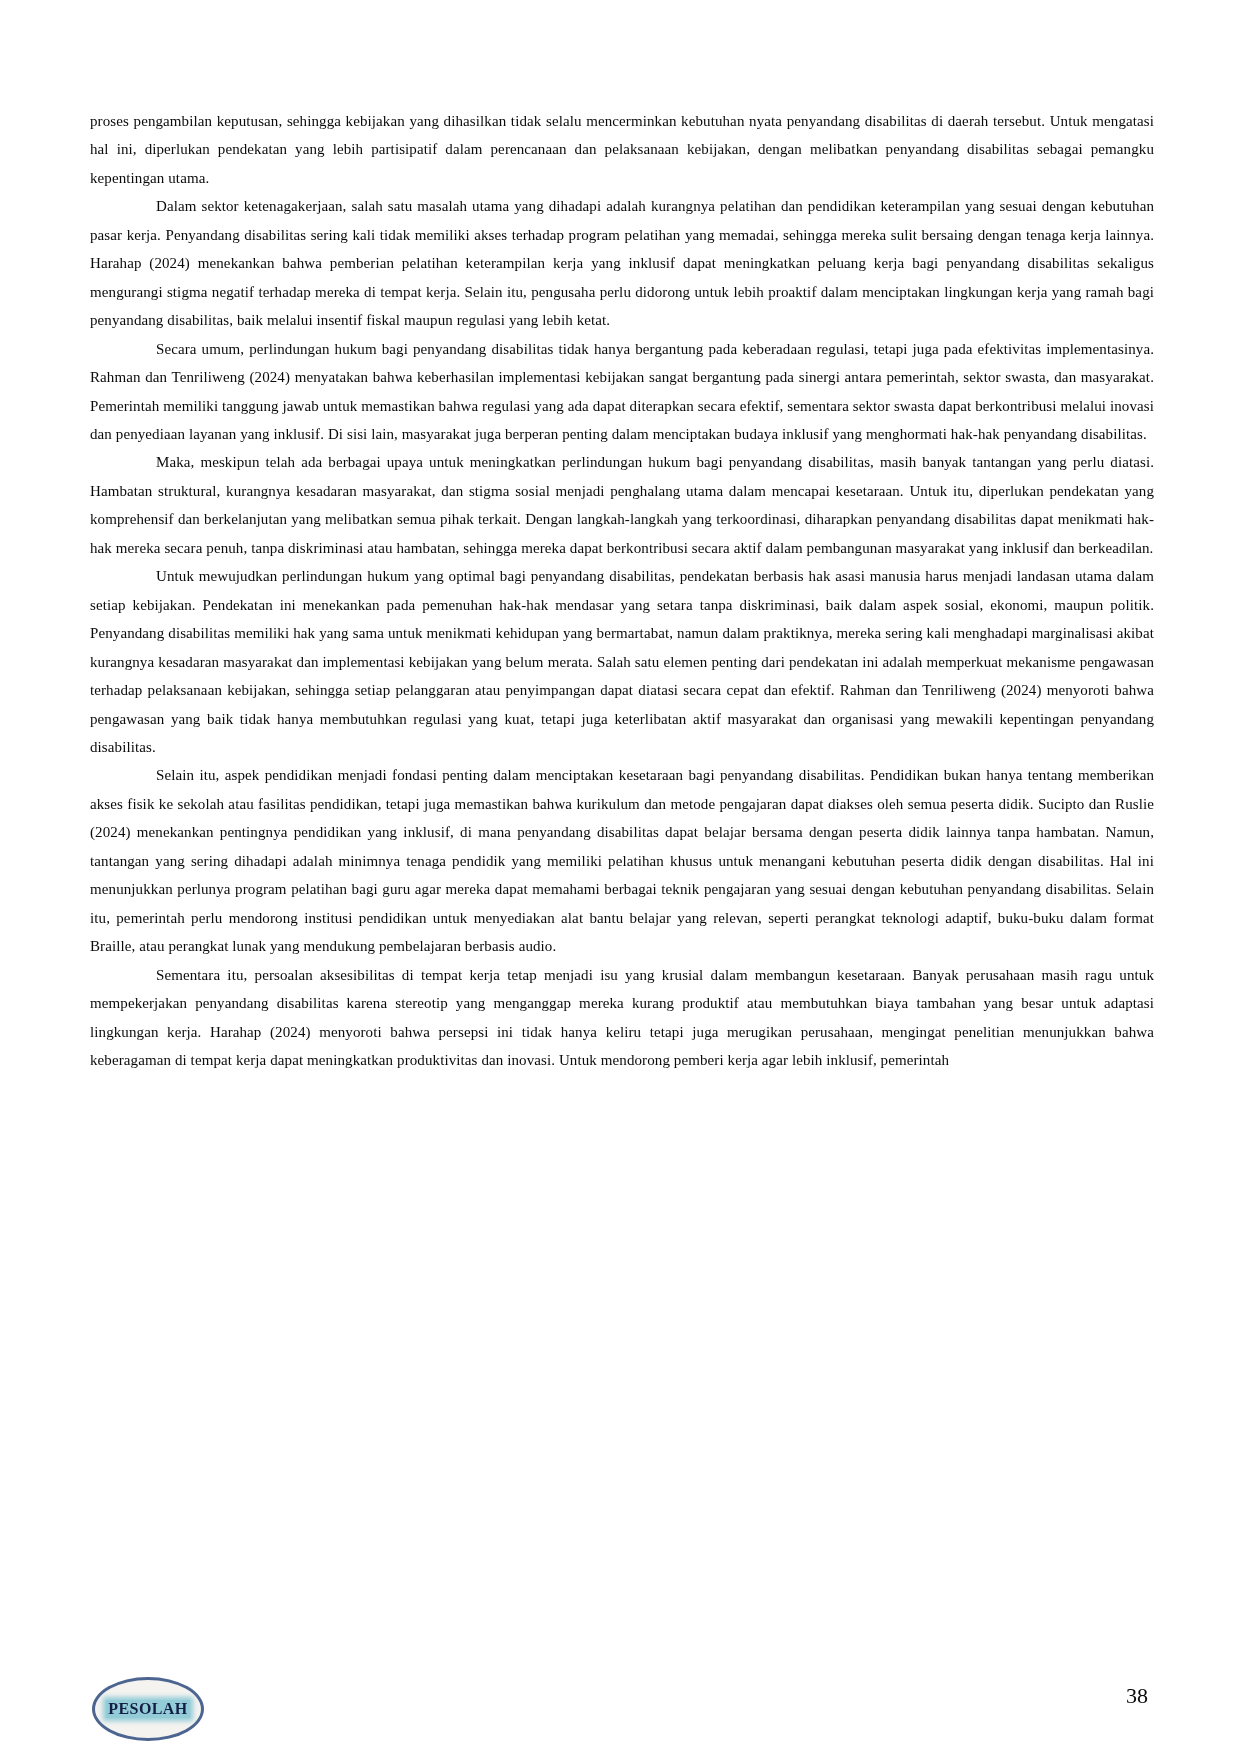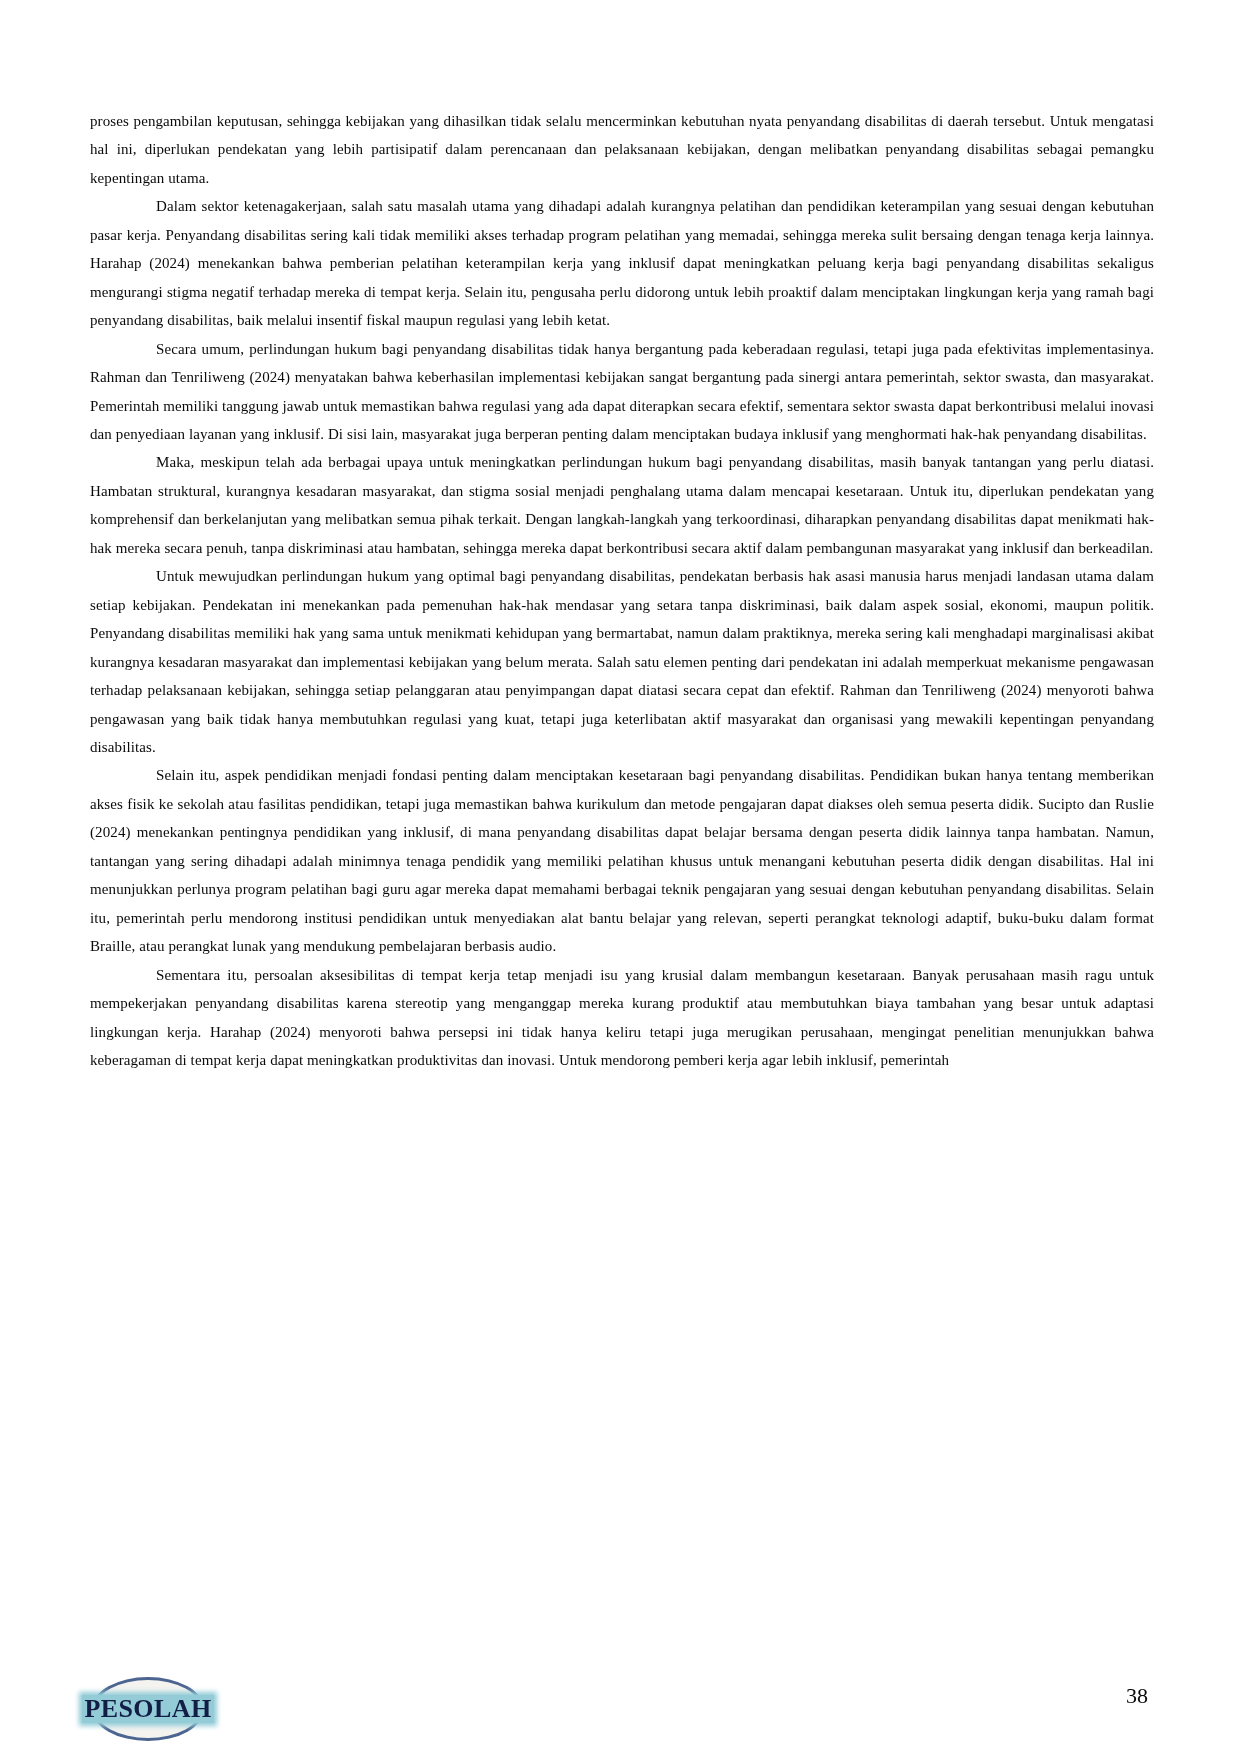--- a/index.html
+++ b/index.html
@@ -42,21 +42,21 @@
     border: 3px solid #4c6590;
     border-radius: 50%;
     background: #f4f3f0;
     display: flex;
     align-items: center;
     justify-content: center;
   }
   .logo-text {
     font-family: "Liberation Serif", "DejaVu Serif", serif;
     font-weight: bold;
-    font-size: 26px;
+    font-size: 16px;
     line-height: 1;
     color: #131e46;
     background: #93ccd7;
     box-shadow: 0 0 5px 3px #93ccd7;
     padding: 1px 2px;
     letter-spacing: 0.4px;
     white-space: nowrap;
   }
   .page-number {
     position: absolute;

